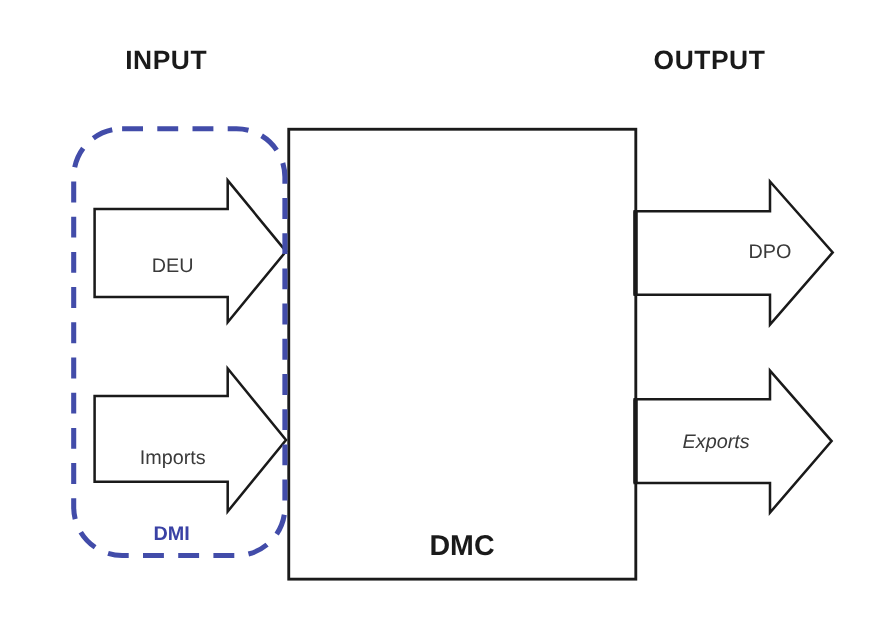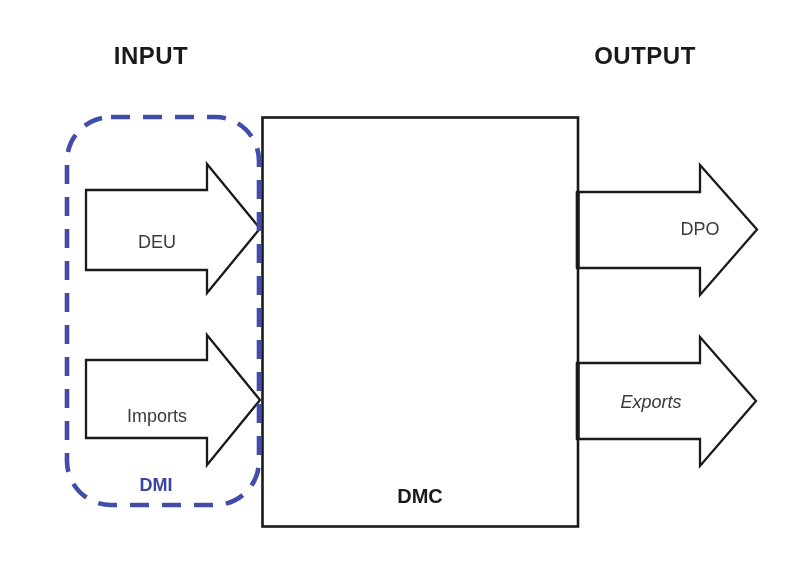--- a/index.html
+++ b/index.html
@@ -44,21 +44,21 @@
   }
   .lbl-deu     { left: 157px; top: 242px; }
   .lbl-imports { left: 157px; top: 400px; margin-top: 16px; }
   .lbl-dpo     { left: 652px; top: 229px; margin-left: 48px; }
   .lbl-exports { left: 651px; top: 402px; font-style: italic; }
   .dmc-label {
     position: absolute;
     left: 420px;
     top: 496px;
     transform: translate(-50%, -50%);
-    font-size: 20px;
+    font-size: 26px;
     font-weight: 700;
     color: #1a1a1a;
     white-space: nowrap;
   }
   .dmi-label {
     position: absolute;
     left: 156px;
     top: 485px;
     transform: translate(-50%, -50%);
     font-size: 18px;

